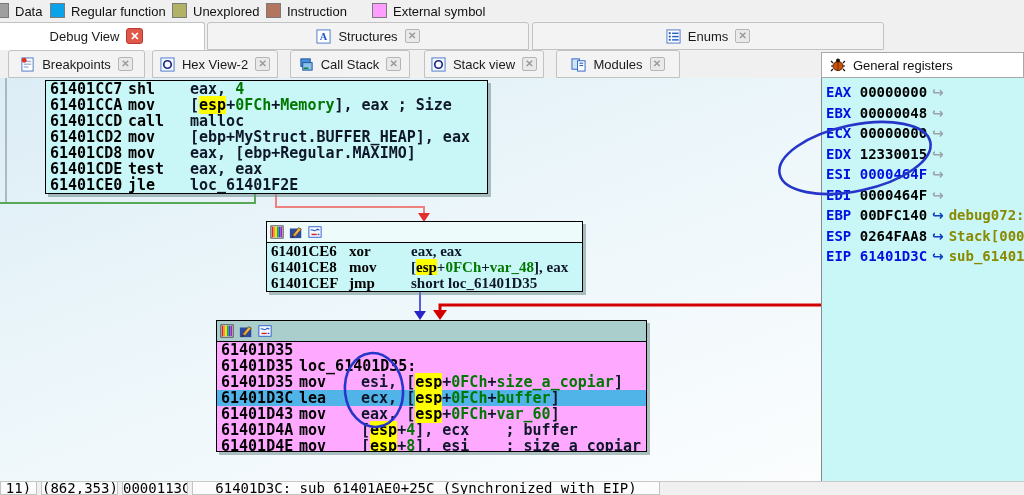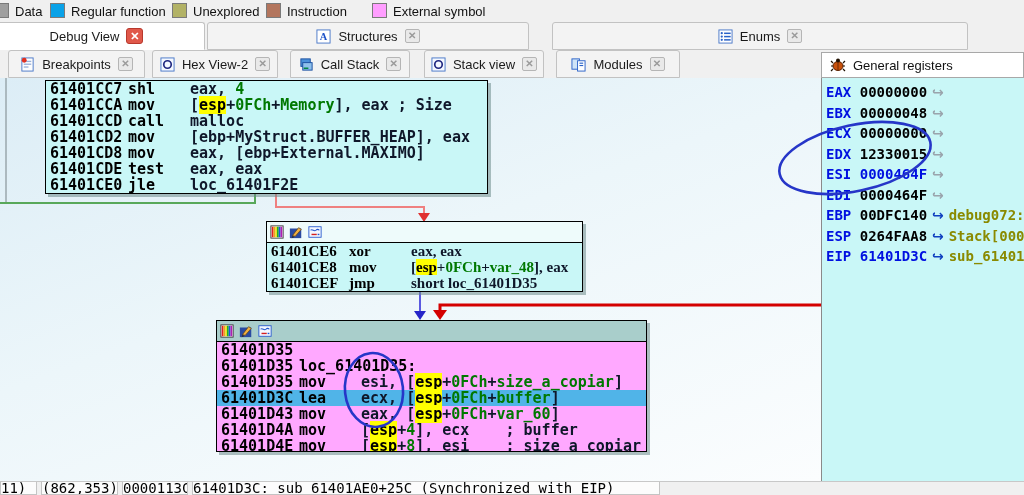--- a/index.html
+++ b/index.html
@@ -57,21 +57,21 @@
 
   .edges, .pen-overlay { position:absolute; pointer-events:none; }
   .edges { left:0; top:0; }
   .pen-overlay { left:0; top:0; z-index:50; }
 
   
   .status-bar { position:absolute; left:0; top:481px; width:1024px; height:14px; background:#f0f0f0;
                 border-top:1px solid #c8c8c8; font-family:"DejaVu Sans Mono", monospace; font-size:14px;
                 color:#000; z-index:40; }
   .status-seg { position:absolute; top:0; height:13px; background:#fcfcfc; border:1px solid #c4c4c4;
-                border-top:none; overflow:hidden; white-space:pre; line-height:12px; text-align:left; }
+                border-top:none; overflow:hidden; white-space:pre; line-height:12px; text-align:center; }
 
   .icon-box { display:inline-flex; }
 </style>
 </head>
 <body>
 
 <div class="legend-bar" id="legend">
     <div class="legend-item" style="left: -6px;">
       <span class="legend-swatch" style="background: rgb(159, 159, 159);"></span>
       <span class="legend-label" style="left: 21px;">Data</span>
@@ -102,21 +102,21 @@
     <div class="tab" style="left: 207px; width: 322px;">
       <span class="icon-box">
         <svg width="15" height="15" viewBox="0 0 16 16">
           <rect x="1" y="1" width="14" height="14" fill="#fff" stroke="#4a78c8"></rect>
           <text x="8" y="12" font-size="11" font-weight="bold" fill="#1a50c8" text-anchor="middle" font-family="Liberation Serif,serif">A</text>
         </svg>
       </span>
       <span>Structures</span>
       <span class="close-gray">✕</span>
     </div>
-    <div class="tab" style="left: 532px; width: 416px; margin-left: 20px;">
+    <div class="tab" style="left: 532px; width: 352px;">
       <span class="icon-box">
         <svg width="15" height="15" viewBox="0 0 16 16">
           <rect x="1" y="1" width="14" height="14" fill="#fff" stroke="#4a78c8"></rect>
           <circle cx="4" cy="4.5" r="1.2" fill="#2a62c8"></circle>
           <rect x="6.5" y="3.8" width="7" height="1.6" fill="#2a62c8"></rect>
           <circle cx="4" cy="8" r="1.2" fill="#2a62c8"></circle>
           <rect x="6.5" y="7.3" width="7" height="1.6" fill="#2a62c8"></rect>
           <circle cx="4" cy="11.5" r="1.2" fill="#2a62c8"></circle>
           <rect x="6.5" y="10.8" width="7" height="1.6" fill="#2a62c8"></rect>
         </svg>
@@ -219,21 +219,21 @@
     <path d="M821,227 H440 V232" stroke="#d40000" stroke-width="3" fill="none"></path>
     <polygon points="433,232 447,232 440,242" fill="#d40000"></polygon>
   </svg>
 
   <div class="gblock" id="b1" style="left:45px;top:2px;width:443px;background:#c9f7f7;">
     <div class="body" id="b1-lines" style="height:112px;">
         <div class="asm-line"><span class="addr">61401CC7</span><span class="mn">shl</span><span class="c-b">eax, </span><span class="c-g">4</span></div>
         <div class="asm-line"><span class="addr">61401CCA</span><span class="mn">mov</span><span class="c-b">[</span><span class="c-y">esp</span><span class="c-b">+</span><span class="c-g">0FCh</span><span class="c-b">+</span><span class="c-g">Memory</span><span class="c-b">], eax </span><span class="c-b">; Size</span></div>
         <div class="asm-line"><span class="addr">61401CCD</span><span class="mn">call</span><span class="c-b">malloc</span></div>
         <div class="asm-line"><span class="addr">61401CD2</span><span class="mn">mov</span><span class="c-b">[ebp+MyStruct.BUFFER_HEAP], eax</span></div>
-        <div class="asm-line"><span class="addr">61401CD8</span><span class="mn">mov</span><span class="c-b">eax, [ebp+External.MAXIMO]</span></div>
+        <div class="asm-line"><span class="addr">61401CD8</span><span class="mn">mov</span><span class="c-b">eax, [ebp+Regular.MAXIMO]</span></div>
         <div class="asm-line"><span class="addr">61401CDE</span><span class="mn">test</span><span class="c-b">eax, eax</span></div>
         <div class="asm-line"><span class="addr">61401CE0</span><span class="mn">jle</span><span class="c-b">loc_61401F2E</span></div>
       </div>
   </div>
 
   <div class="gblock" id="b2" style="left:266px;top:143px;width:317px;background:#c9f7f7;font-family:Liberation Serif, serif;">
     <div class="titlebar" id="b2-title" style="background:#eefbfb;">
         <span class="icon-box">
           <svg width="14" height="14" viewBox="0 0 16 16">
             <rect x="1" y="1" width="14" height="14" fill="#fff" stroke="#303030"></rect>

